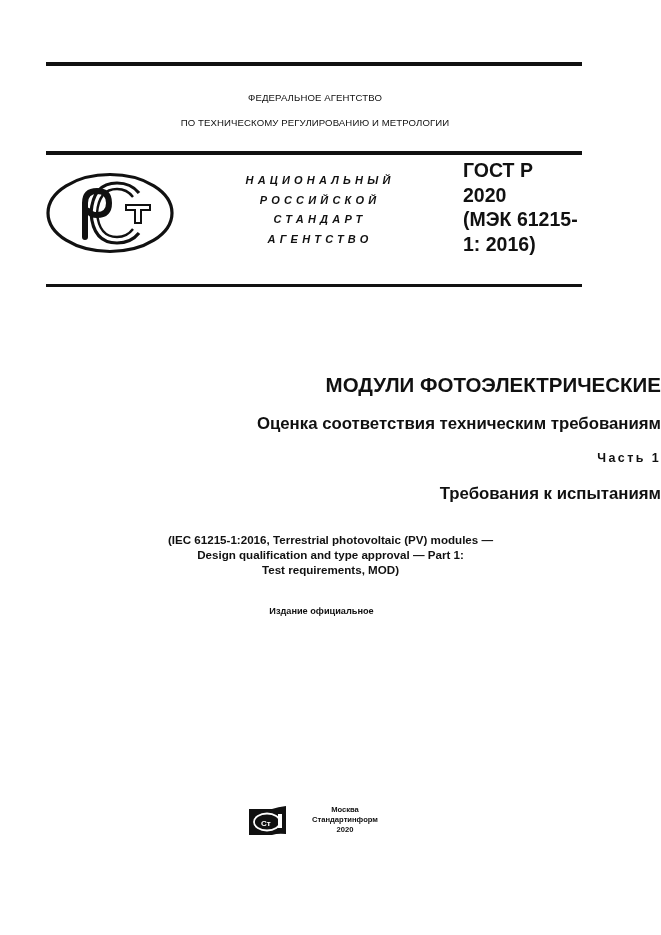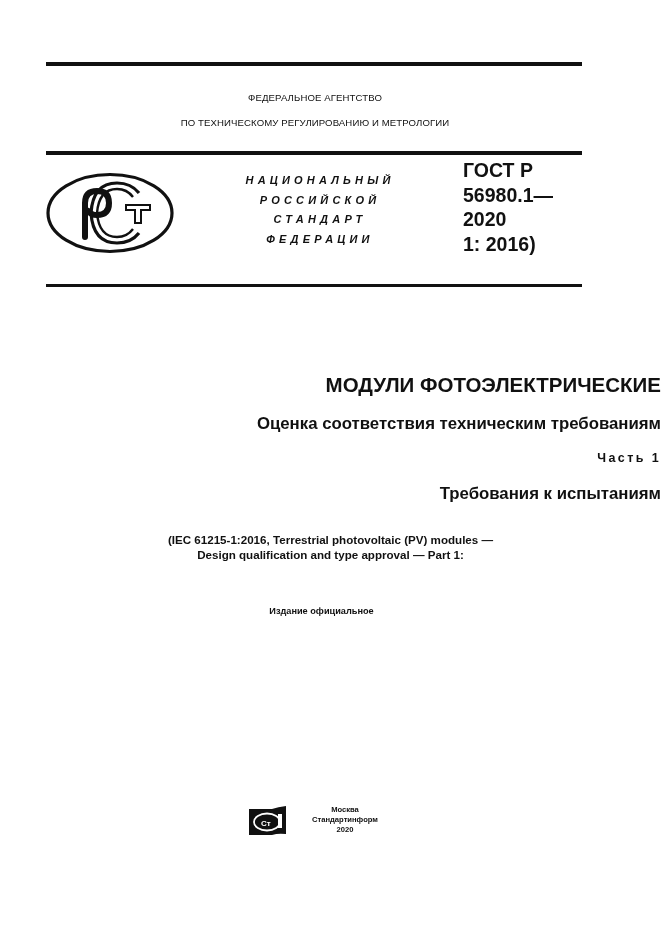--- a/index.html
+++ b/index.html
@@ -142,41 +142,42 @@
     <rect x="80" y="33" width="26" height="7" fill="#111"></rect>
     <rect x="89" y="33" width="8" height="20" fill="#111"></rect>
     <rect x="82" y="35" width="22" height="3" fill="#fff"></rect>
     <rect x="91" y="35" width="4" height="16" fill="#fff"></rect>
   </svg>
 
   <div class="national">
     <div>НАЦИОНАЛЬНЫЙ</div>
     <div>РОССИЙСКОЙ</div>
     <div>СТАНДАРТ</div>
-    <div>ФЕДЕРАЦИИ</div>
+    <div>АГЕНТСТВО</div>
   </div>
 
   <div class="gost">
     <div>ГОСТ Р</div>
-    <div>56980.1—</div>
     <div>2020</div>
+    <div>(МЭК 61215-</div>
     <div>1: 2016)</div>
   </div>
 </div>
 
 <div class="rule rule-bottom"></div>
 
 <div class="title-block main-title">МОДУЛИ ФОТОЭЛЕКТРИЧЕСКИЕ</div>
 <div class="title-block subtitle">Оценка соответствия техническим требованиям</div>
 <div class="title-block part">Часть 1</div>
 <div class="title-block part-title">Требования к испытаниям</div>
 
 <div class="iec">
   <div>(IEC 61215-1:2016, Terrestrial photovoltaic (PV) modules —</div>
   <div>Design qualification and type approval — Part 1:</div>
+  <div>Test requirements, MOD)</div>
 </div>
 
 <div class="edition">Издание официальное</div>
 
 <div>
   <svg class="publisher-logo" viewBox="0 0 40 30" xmlns="http://www.w3.org/2000/svg">
     <path d="M1 3 L24 3 Q30 1 38 0 L38 28 Q30 27 24 29 L1 29 Z" fill="#111"></path>
     <ellipse cx="19" cy="16" rx="13" ry="8.5" fill="none" stroke="#fff" stroke-width="1.8"></ellipse>
     <text x="13" y="20" font-family="Liberation Sans, sans-serif" font-size="8" font-weight="bold" fill="#fff">Ст</text>
     <rect x="30" y="8" width="4" height="14" fill="#fff"></rect>

